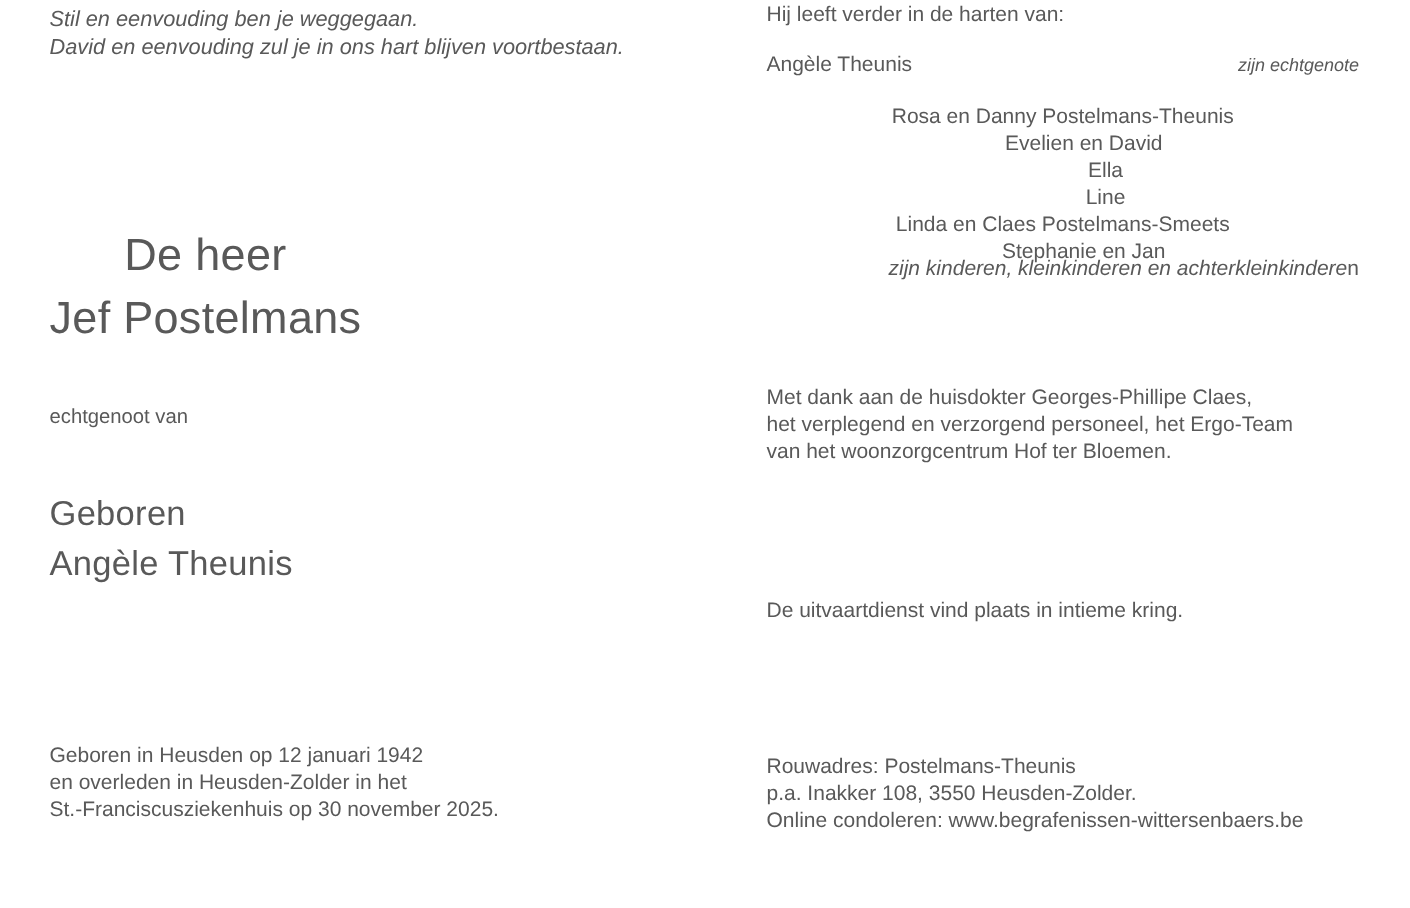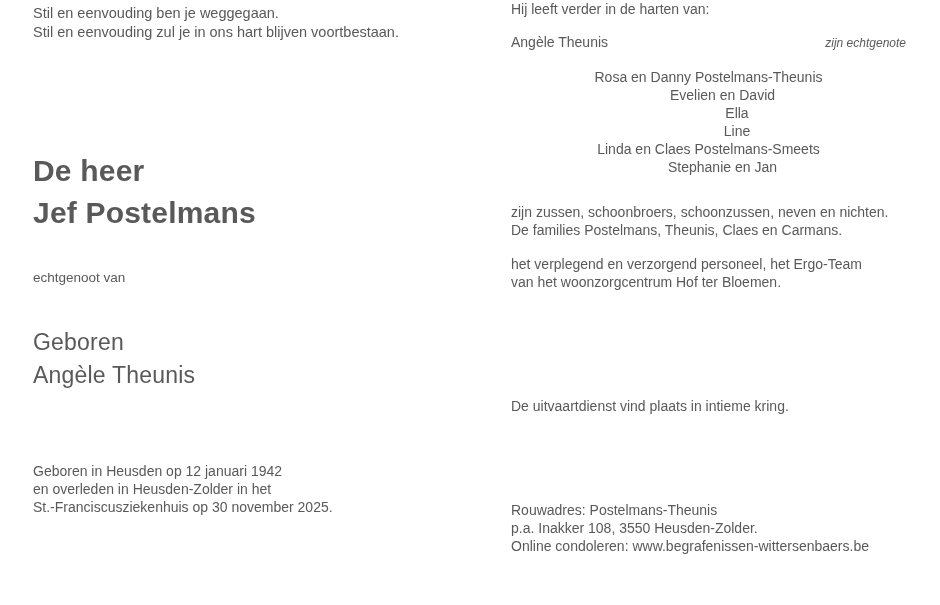--- a/index.html
+++ b/index.html
@@ -28,44 +28,46 @@
     left: 511px;
     top: 0;
     width: 395px;
     height: 605px;
   }
   .blk { position: absolute; left: 0; }
 
   
   .quote {
     top: 4px;
+    font-style: italic;
     font-size: 14.5px;
     line-height: 19px;
   }
   .heading-main {
     top: 150px;
     font-size: 30px;
     line-height: 42px;
-    font-weight: 700;
+    font-weight: 400;
     letter-spacing: 0.2px;
+    text-align: center;
   }
   .relation {
     top: 269px;
     font-size: 13.5px;
     line-height: 18px;
   }
   .heading-spouse {
     top: 326px;
     font-size: 23px;
     line-height: 33px;
     font-weight: 400;
     letter-spacing: 0.2px;
   }
   .dates {
-    top: 462px;
+    top: 494px;
     font-size: 14px;
     line-height: 18px;
   }
 
   
   .col-right .blk {
     font-size: 14px;
     line-height: 18px;
     width: 100%;
   }
@@ -100,21 +102,21 @@
 </style>
 </head>
 <body>
 
 <div class="page">
 
   <div class="col-left">
 
     <div class="blk quote">
       <div>Stil en eenvouding ben je weggegaan.</div>
-      <div>Stil en eenvouding zul je in ons hart blijven voortbestaan.</div>
+      <div>David en eenvouding zul je in ons hart blijven voortbestaan.</div>
     </div>
 
     <div class="blk heading-main">
       <div>De heer</div>
       <div>Jef Postelmans</div>
     </div>
 
     <div class="blk relation">echtgenoot van</div>
 
     <div class="blk heading-spouse">
@@ -141,27 +143,27 @@
 
     <div class="blk family">
       <div class="indent-0">Rosa en Danny Postelmans-Theunis</div>
       <div class="indent-1">Evelien en David</div>
       <div class="indent-2">Ella</div>
       <div class="indent-2">Line</div>
       <div class="indent-0">Linda en Claes Postelmans-Smeets</div>
       <div class="indent-1">Stephanie en Jan</div>
     </div>
 
-
-    <div class="blk relatives">
-      <div>zijn zussen, schoonbroers, schoonzussen, neven en nichten.</div>
-      <div>De families Postelmans, Theunis, Claes en Carmans.</div>
+    <div class="blk family-note">
+      <span class="italic-part">zijn kinderen, kleinkinderen en achterkleinkindere</span><span class="plain-part">n</span>
     </div>
 
+
     <div class="blk thanks">
+      <div>Met dank aan de huisdokter Georges-Phillipe Claes,</div>
       <div>het verplegend en verzorgend personeel, het Ergo-Team</div>
       <div>van het woonzorgcentrum Hof ter Bloemen.</div>
     </div>
 
     <div class="blk service">De uitvaartdienst vind plaats in intieme kring.</div>
 
 
     <div class="blk address">
       <div>Rouwadres: Postelmans-Theunis</div>
       <div>p.a. Inakker 108, 3550 Heusden-Zolder.</div>

